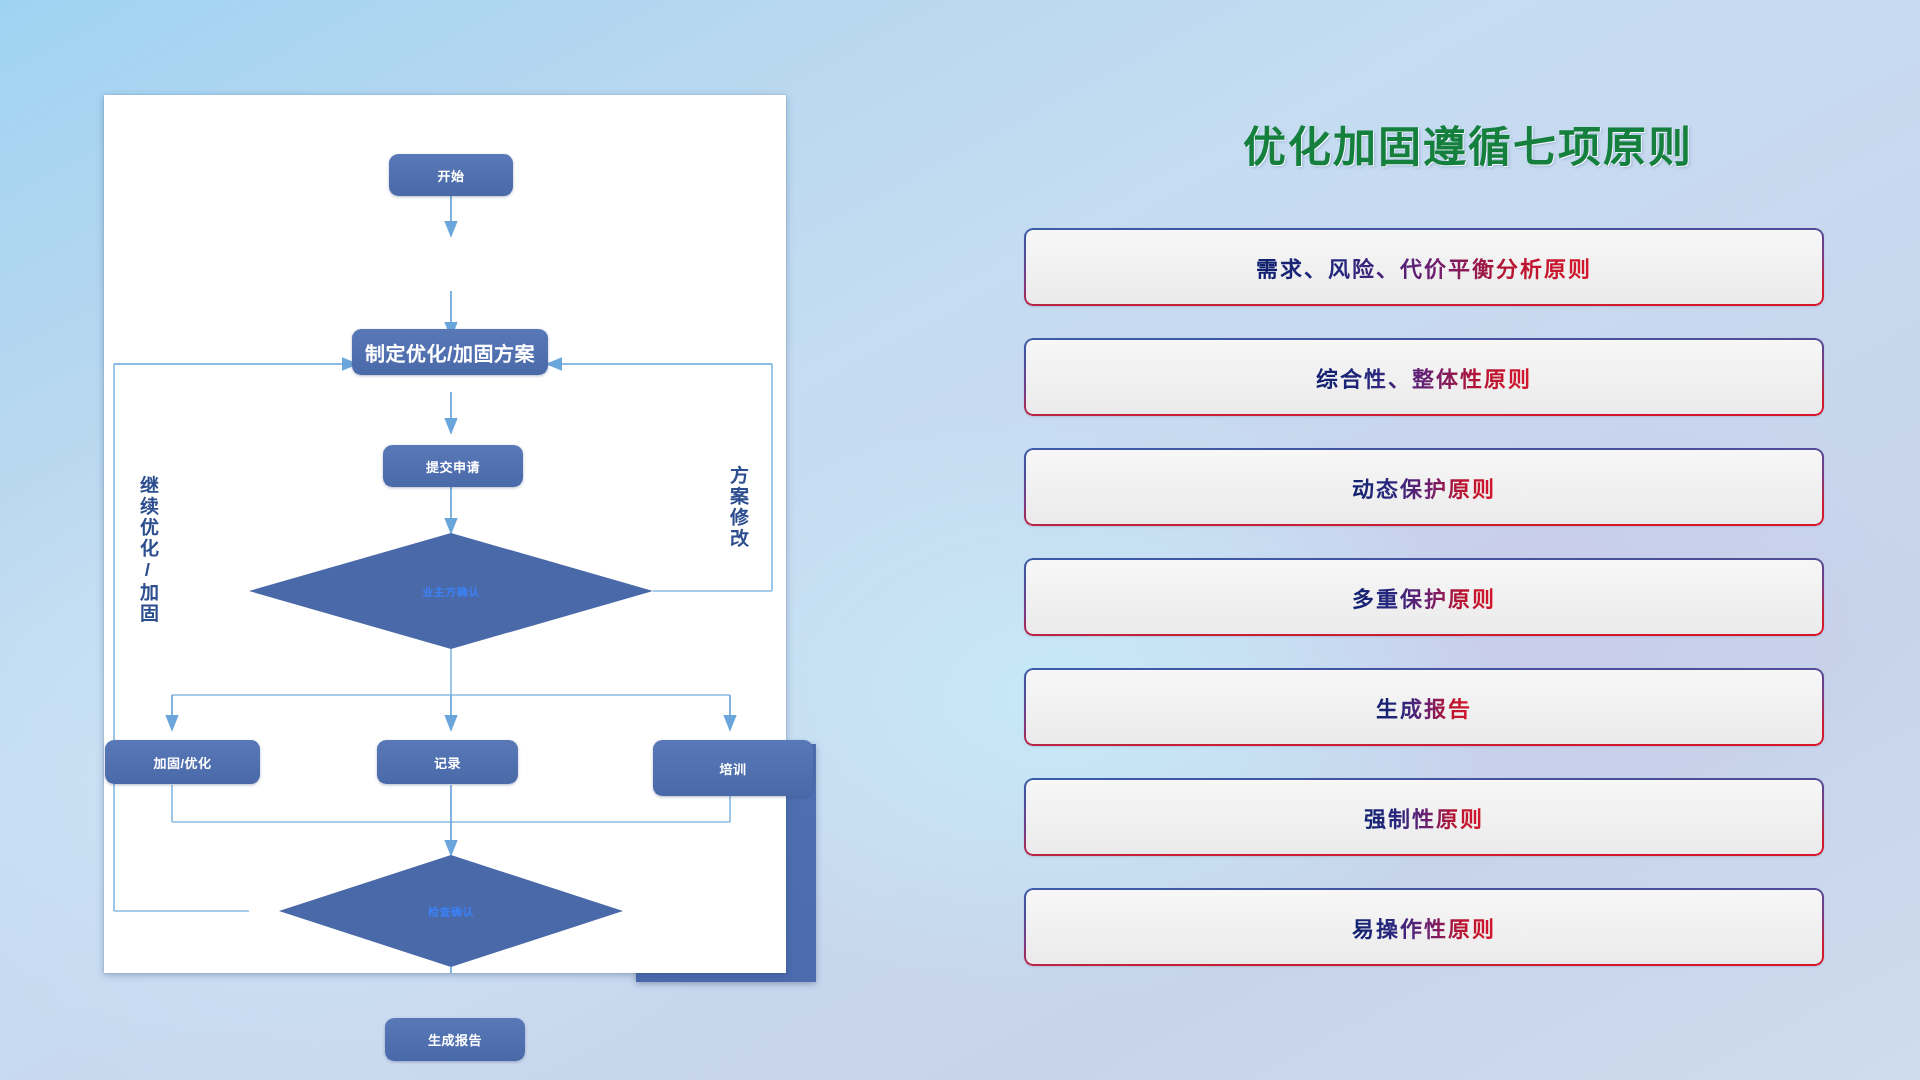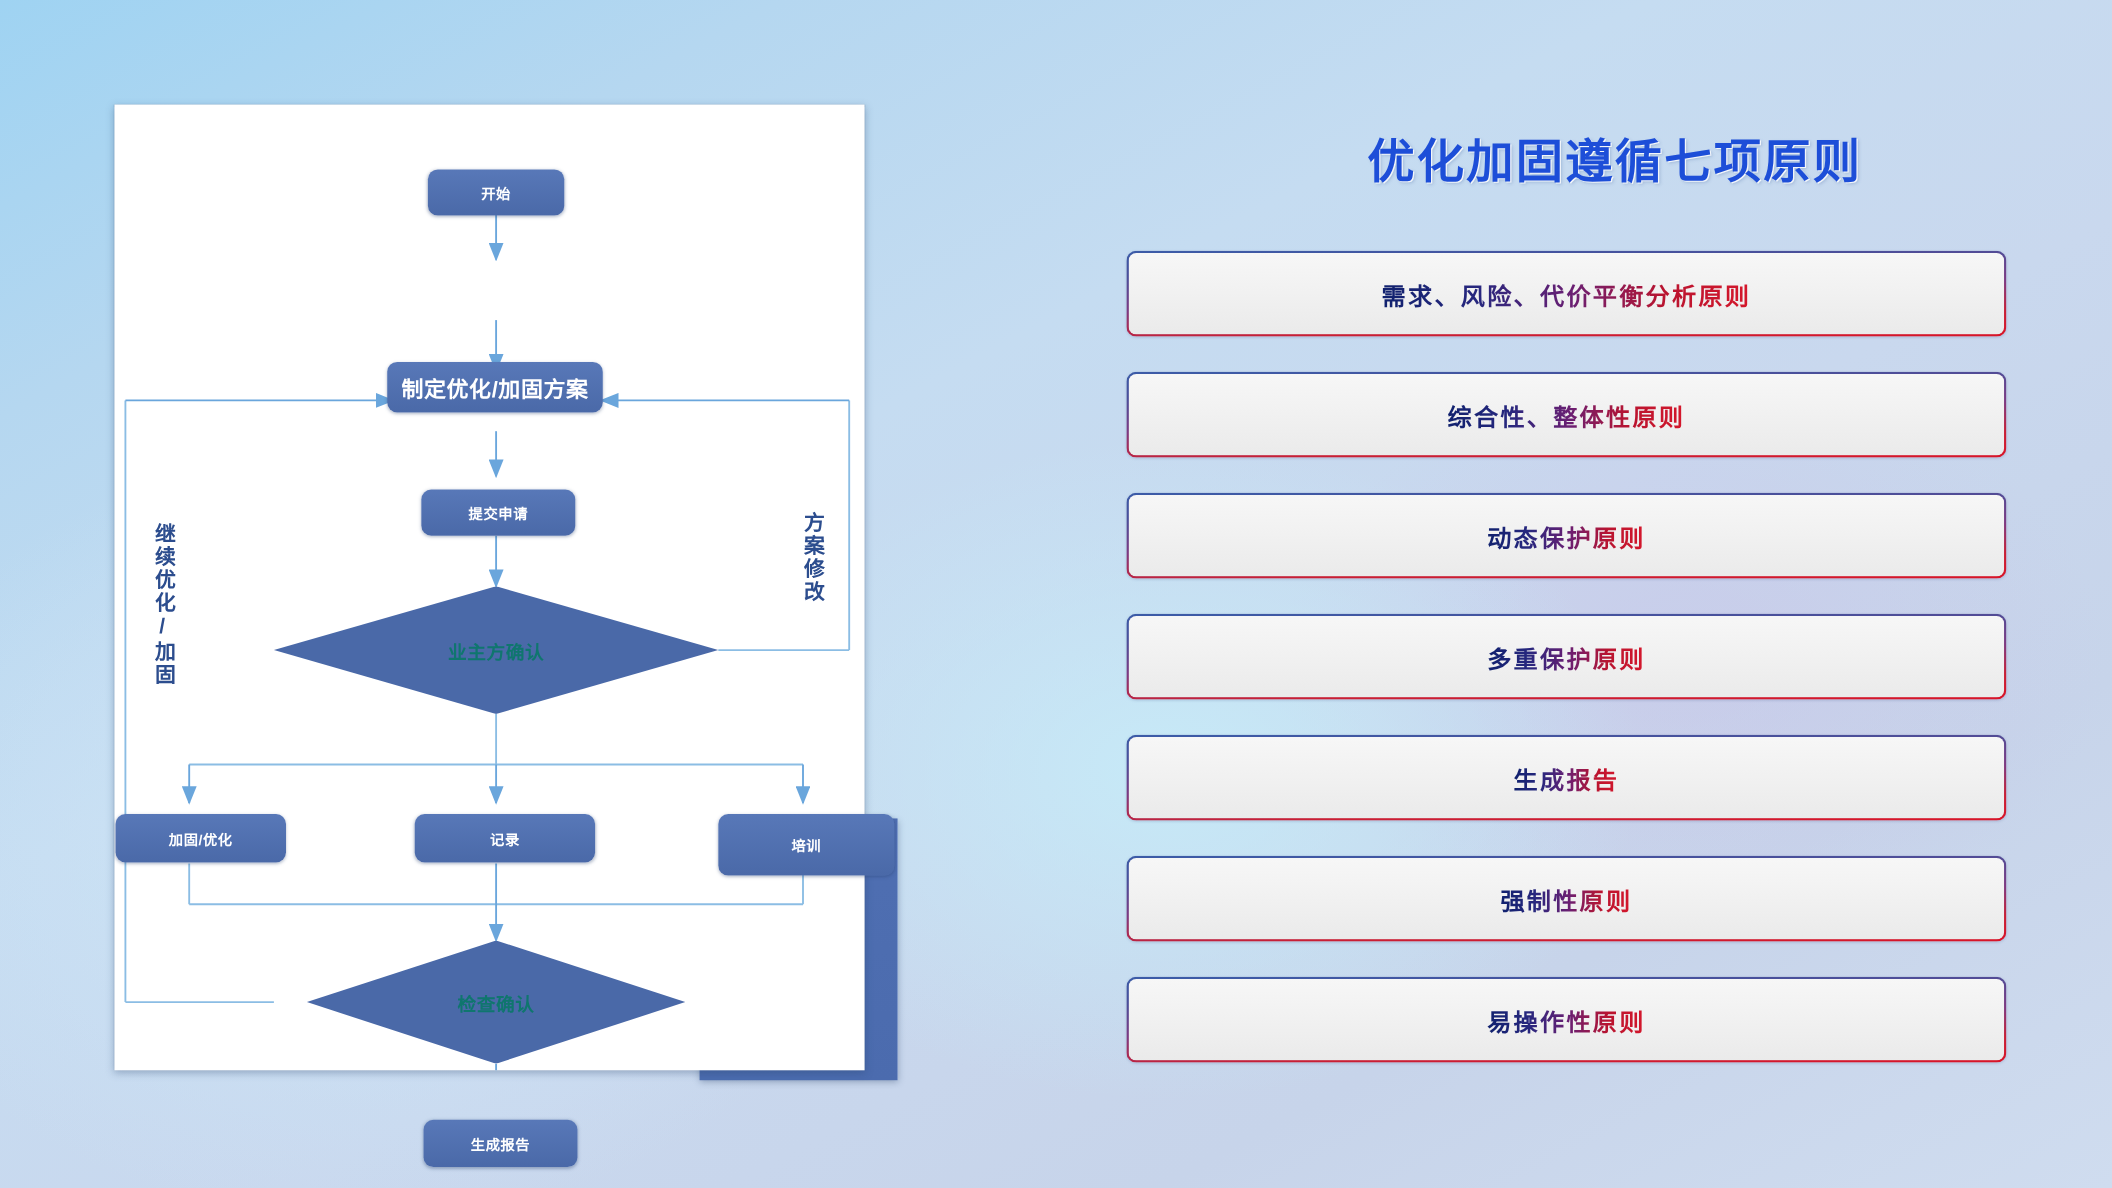--- a/index.html
+++ b/index.html
@@ -50,39 +50,39 @@
   .diamond {
     position:absolute; z-index:5;
     display:flex; align-items:center; justify-content:center;
   }
   .diamond .dshape {
     position:absolute; left:0; top:0; width:100%; height:100%;
     background:#4a69a8;
     clip-path:polygon(50% 0%, 100% 50%, 50% 100%, 0% 50%);
   }
   .diamond .dlabel {
-    position:relative; z-index:2; color:#0f766e; font-weight:bold;
-    font-size:17px; letter-spacing:0.5px; white-space:nowrap;
+    position:relative; z-index:2; color:#3b82f6; font-weight:bold;
+    font-size:11px; letter-spacing:0.5px; white-space:nowrap;
   }
 
   .vlabel {
     position:absolute; z-index:5;
     writing-mode:vertical-rl; text-orientation:upright;
     color:#2c4d8e; font-weight:bold; font-size:19px;
     letter-spacing:2px; line-height:1.05;
   }
 
   
   #right-panel { position:absolute; left:1010px; top:0; width:910px; height:1080px; z-index:3; }
 
   #panel-title {
     position:absolute; left:128px; top:112px; width:660px;
     text-align:center;
     font-size:43px; font-weight:bold; letter-spacing:2px;
-    color:#1d4ed8;
+    color:#15803d;
     text-shadow:1px 1px 0 rgba(255,255,255,0.85), 2px 2px 3px rgba(70,100,160,0.28);
   }
 
   #principle-list { position:absolute; left:14px; top:228px; width:800px; }
 
   .principle-card {
     position:relative;
     height:78px; margin-bottom:32px;
     border-radius:9px;
     background:linear-gradient(180deg,#f7f7f7 0%,#f1f1f1 48%,#ebebeb 100%);
@@ -170,21 +170,21 @@
 
   <div class="diamond" style="left:145px; top:438px; width:404px; height:116px;">
     <span class="dshape"></span>
     <span class="dlabel">业主方确认</span>
   </div>
 
   <div class="node small" style="left:1px;   top:645px; width:155px; height:44px;">
     <span>加固/优化</span>
   </div>
 
-  <div class="node small" style="left:273px; top:645px; width:164px; height:44px;">
+  <div class="node small" style="left:273px; top:645px; width:141px; height:44px;">
     <span>记录</span>
   </div>
 
   <div class="node small" style="left:549px; top:645px; width:160px; height:56px;">
     <span>培训</span>
   </div>
 
   <div class="diamond" style="left:175px; top:760px; width:344px; height:112px;">
     <span class="dshape"></span>
     <span class="dlabel">检查确认</span>

